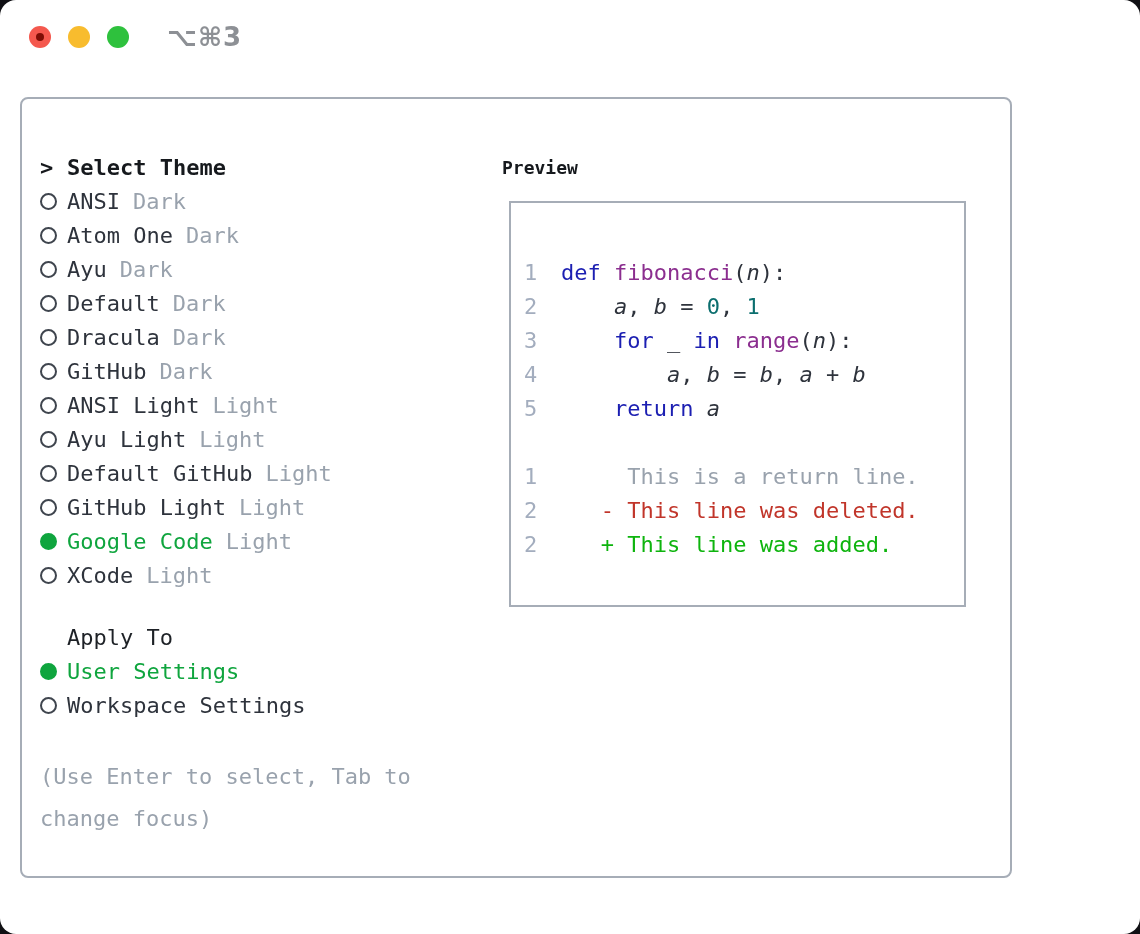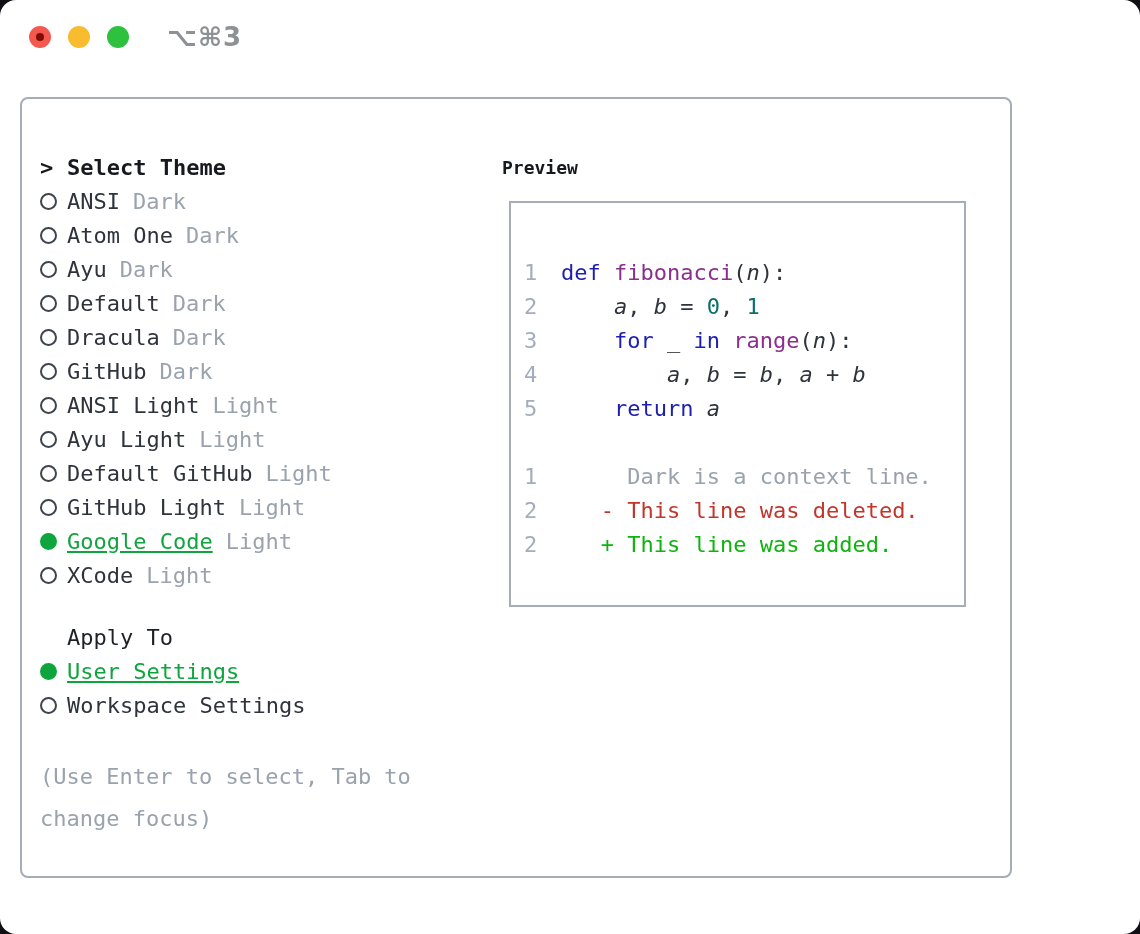--- a/index.html
+++ b/index.html
@@ -32,21 +32,21 @@
     border:2px solid var(--border);border-radius:8px;
   }
   
   .list{position:absolute;left:18px;top:51px;}
   .row{display:flex;align-items:center;height:34px;font-size:22px;color:var(--text);}
   .row.header{font-weight:bold;color:#16191d;}
   .prompt{width:27px;font-weight:bold;color:#16191d;}
   .marker{width:27px;height:34px;display:flex;align-items:center;}
   .marker::before{content:"";display:block;width:13px;height:13px;border:2.5px solid #3f454e;border-radius:50%;}
   .marker.sel::before{background:var(--green);border-color:var(--green);}
-  .name.green{color:var(--green);text-decoration:underline;}
+  .name.green{color:var(--green);}
   .variant{color:var(--muted);margin-left:13px;}
   .apply-block{margin-top:28px;}
   .apply-header{height:34px;display:flex;align-items:center;padding-left:27px;font-size:22px;color:#1d2126;}
   .hint{
     margin-top:34px;font-size:22px;line-height:42px;color:var(--muted);
     white-space:pre-wrap;
   }
   
   .preview-title{
     position:absolute;left:480px;top:51px;height:34px;display:flex;align-items:center;
@@ -183,21 +183,21 @@
         <div class="pline">
           <span class="gutter">5</span>
           <span class="code"><span class="tok-pl">    </span><span class="tok-kw">return</span><span class="tok-pl"> </span><span class="tok-var">a</span></span>
         </div>
         <div class="pline">
           <span class="gutter"></span>
           <span class="code"></span>
         </div>
         <div class="pline">
           <span class="gutter">1</span>
-          <span class="code"><span class="tok-ctx">     Dark is a context line.</span></span>
+          <span class="code"><span class="tok-ctx">     This is a return line.</span></span>
         </div>
         <div class="pline">
           <span class="gutter">2</span>
           <span class="code"><span class="tok-del">   - This line was deleted.</span></span>
         </div>
         <div class="pline">
           <span class="gutter">2</span>
           <span class="code"><span class="tok-add">   + This line was added.</span></span>
         </div>
       </div>

